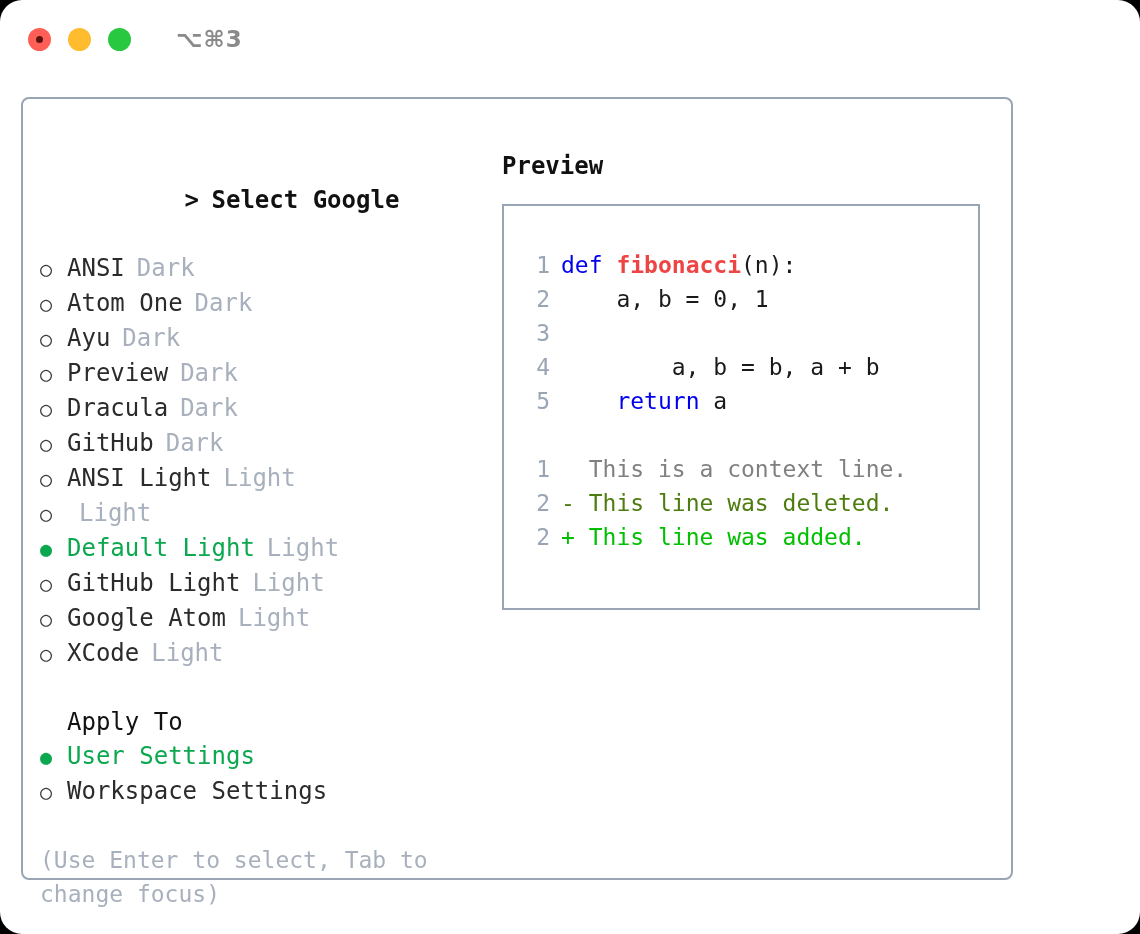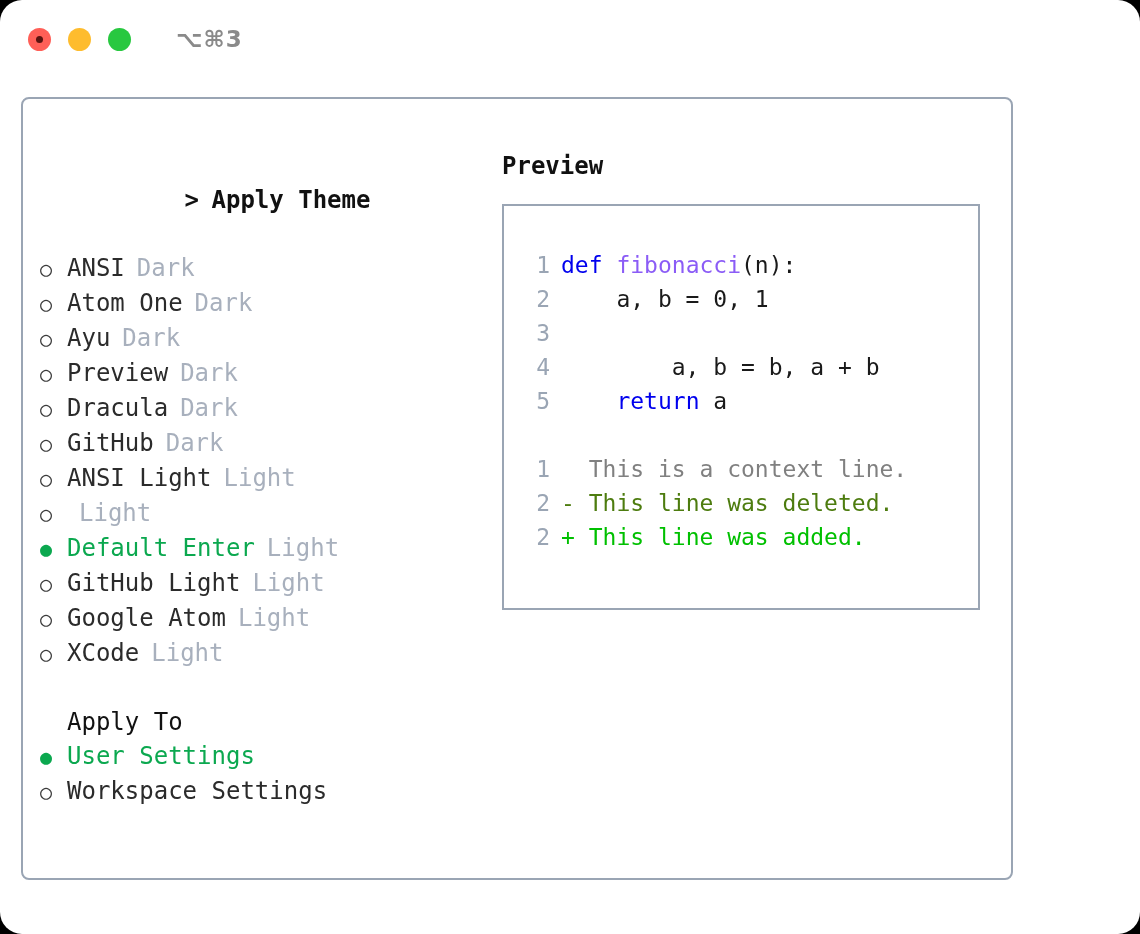--- a/index.html
+++ b/index.html
@@ -175,21 +175,21 @@
   .ln {
     width: 34px;
     flex: 0 0 34px;
     text-align: right;
     color: #9aa5b4;
     margin-right: 11px;
   }
   .code-text { color: #1a1a1a; }
 
   .tok-kw   { color: #0000ee; }
-  .tok-fn   { color: #8b5cf6; }
+  .tok-fn   { color: #ef4444; font-weight: bold; }
   .tok-plain{ color: #1a1a1a; }
 
   .blank-line { height: 34px; }
 
   .diff-ctx  { color: #808080; }
   .diff-del  { color: #4d7c0f; }
   .diff-add  { color: #00c000; }
 </style>
 </head>
 <body>
@@ -204,47 +204,48 @@
     </div>
     <div class="win-title">⌥⌘3</div>
   </div>
 
   <div class="panel">
     <div class="panel-inner">
 
       <div class="left-col">
 
         <div class="list-header">
-          <span class="caret">&gt;</span><span>Apply Theme</span>
+          <span class="caret">&gt;</span><span>Select Google</span>
         </div>
 
         <div id="theme-list">
             <div class="opt-row"><span class="marker">○</span><span class="opt-label">ANSI</span><span class="opt-kind">Dark</span></div>
             <div class="opt-row"><span class="marker">○</span><span class="opt-label">Atom One</span><span class="opt-kind">Dark</span></div>
             <div class="opt-row"><span class="marker">○</span><span class="opt-label">Ayu</span><span class="opt-kind">Dark</span></div>
             <div class="opt-row"><span class="marker">○</span><span class="opt-label">Preview</span><span class="opt-kind">Dark</span></div>
             <div class="opt-row"><span class="marker">○</span><span class="opt-label">Dracula</span><span class="opt-kind">Dark</span></div>
             <div class="opt-row"><span class="marker">○</span><span class="opt-label">GitHub</span><span class="opt-kind">Dark</span></div>
             <div class="opt-row"><span class="marker">○</span><span class="opt-label">ANSI Light</span><span class="opt-kind">Light</span></div>
             <div class="opt-row"><span class="marker">○</span><span class="opt-kind">Light</span></div>
-            <div class="opt-row selected"><span class="marker on">●</span><span class="opt-label">Default Enter</span><span class="opt-kind">Light</span></div>
+            <div class="opt-row selected"><span class="marker on">●</span><span class="opt-label">Default Light</span><span class="opt-kind">Light</span></div>
             <div class="opt-row"><span class="marker">○</span><span class="opt-label">GitHub Light</span><span class="opt-kind">Light</span></div>
             <div class="opt-row"><span class="marker">○</span><span class="opt-label">Google Atom</span><span class="opt-kind">Light</span></div>
             <div class="opt-row"><span class="marker">○</span><span class="opt-label">XCode</span><span class="opt-kind">Light</span></div>
           </div>
 
         <div class="section-gap"></div>
 
         <div class="section-header">Apply To</div>
 
         <div id="apply-list">
             <div class="opt-row selected"><span class="marker on">●</span><span class="opt-label">User Settings</span></div>
             <div class="opt-row"><span class="marker">○</span><span class="opt-label">Workspace Settings</span></div>
           </div>
 
+        <div class="hint">(Use Enter to select, Tab to change focus)</div>
       </div>
 
       <div class="right-col">
         <div class="preview-title">Preview</div>
 
         <div class="preview-box">
           <div id="code-sample">
               <div class="code-line"><span class="ln">1</span><span class="code-text"><span class="tok-kw">def </span><span class="tok-fn">fibonacci</span><span class="tok-plain">(n):</span></span></div>
               <div class="code-line"><span class="ln">2</span><span class="code-text"><span class="tok-plain">    a, b = 0, 1</span></span></div>
               <div class="code-line"><span class="ln">3</span></div>

